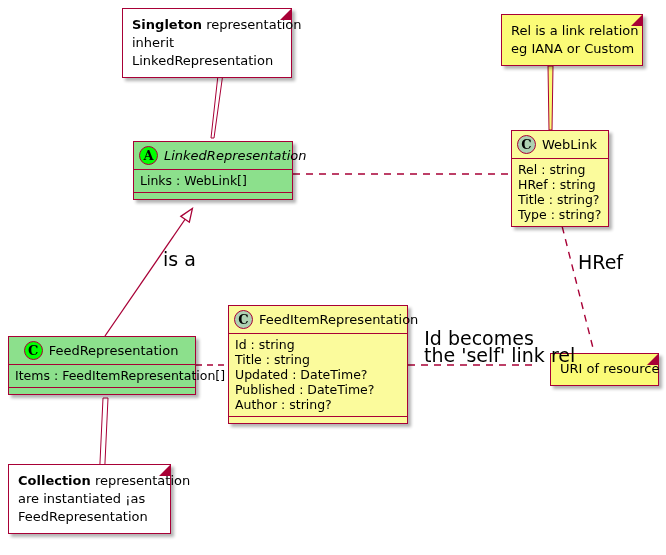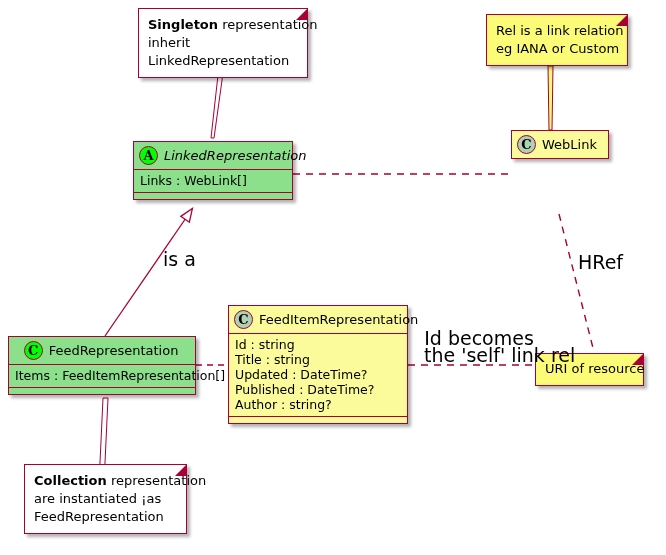--- a/index.html
+++ b/index.html
@@ -72,22 +72,22 @@
     position: absolute;
     border: 1px solid #A80036;
     box-sizing: border-box;
     padding: 7px 9px 7px 9px;
     font-size: 13px;
     line-height: 18px;
     color: #000000;
     box-shadow: 3px 3px 3px rgba(0,0,0,0.30);
     white-space: nowrap;
   }
-  .note-white  { background: #FFFFFF; margin-left: 16px; }
-  .note-yellow { background: #FBFB77; }
+  .note-white  { background: #FFFFFF; }
+  .note-yellow { background: #FBFB77; margin-left: 15px; }
   .note .fold {
     position: absolute;
     top: 0;
     right: 0;
     width: 0;
     height: 0;
     border-left: 11px solid transparent;
     border-bottom: 11px solid transparent;
   }
   .note-white  .fold { border-left-color: #FFFFFF; border-bottom-color: #A80036; }
@@ -178,20 +178,26 @@
       <div>Links : WebLink[]</div>
     </div>
     <div class="uml-compartment empty"></div>
   </div>
 
   <div class="uml-box yellow-body" style="left:511px; top:130px; width:98px;">
     <div class="uml-title">
       <span class="stereo-circle circle-class">C</span>
       <span>WebLink</span>
     </div>
+    <div class="uml-compartment">
+      <div>Rel : string</div>
+      <div>HRef : string</div>
+      <div>Title : string?</div>
+      <div>Type : string?</div>
+    </div>
   </div>
 
   <div class="uml-box green-body" style="left:8px; top:336px; width:188px;">
     <div class="uml-title" style="justify-content:center;">
       <span class="stereo-circle circle-abstract">C</span>
       <span>FeedRepresentation</span>
     </div>
     <div class="uml-compartment">
       <div>Items : FeedItemRepresentation[]</div>
     </div>

